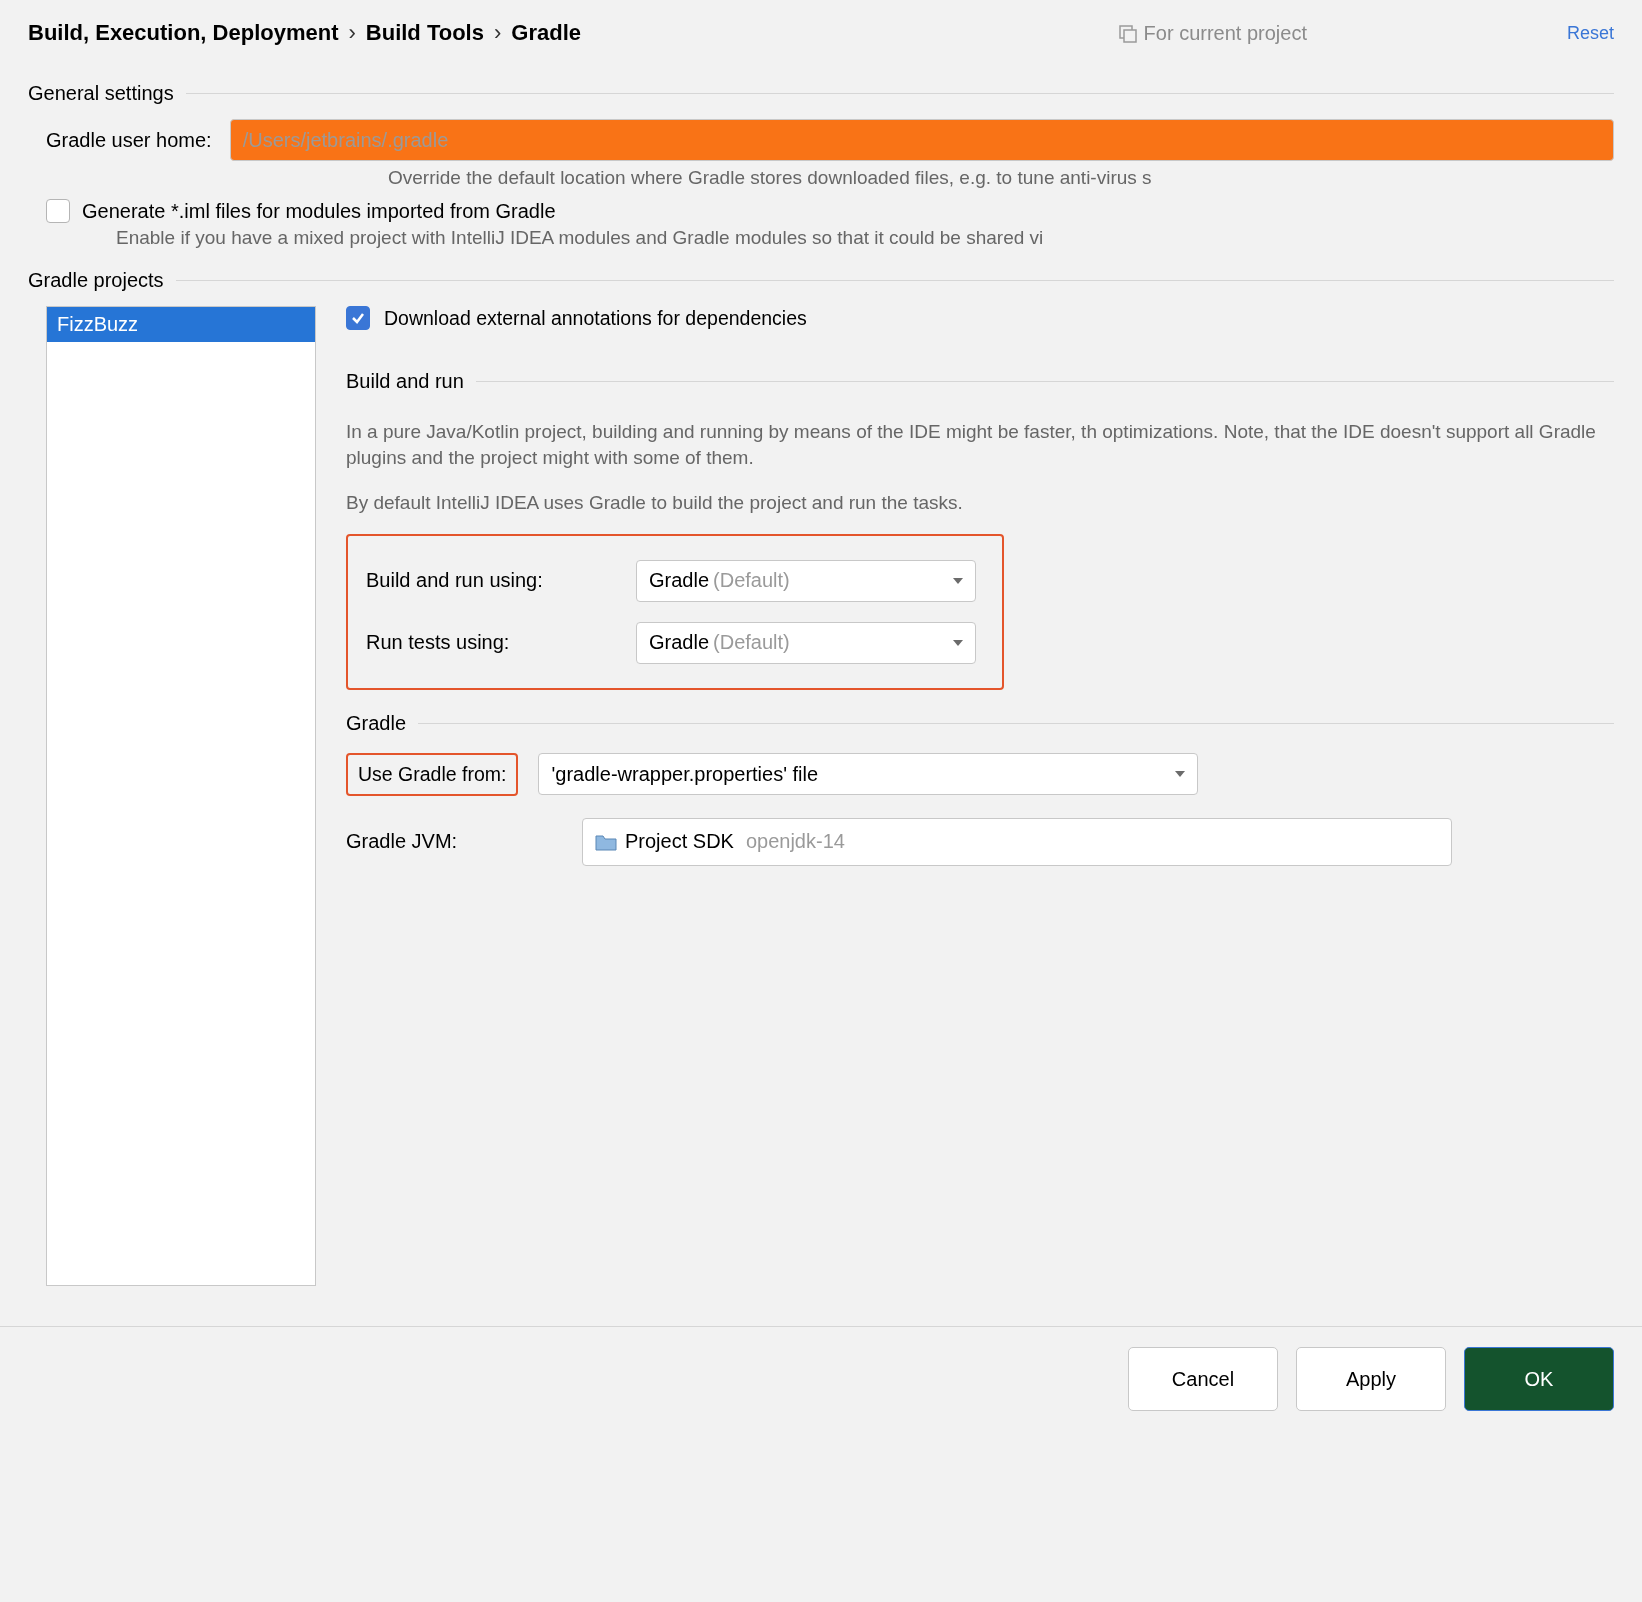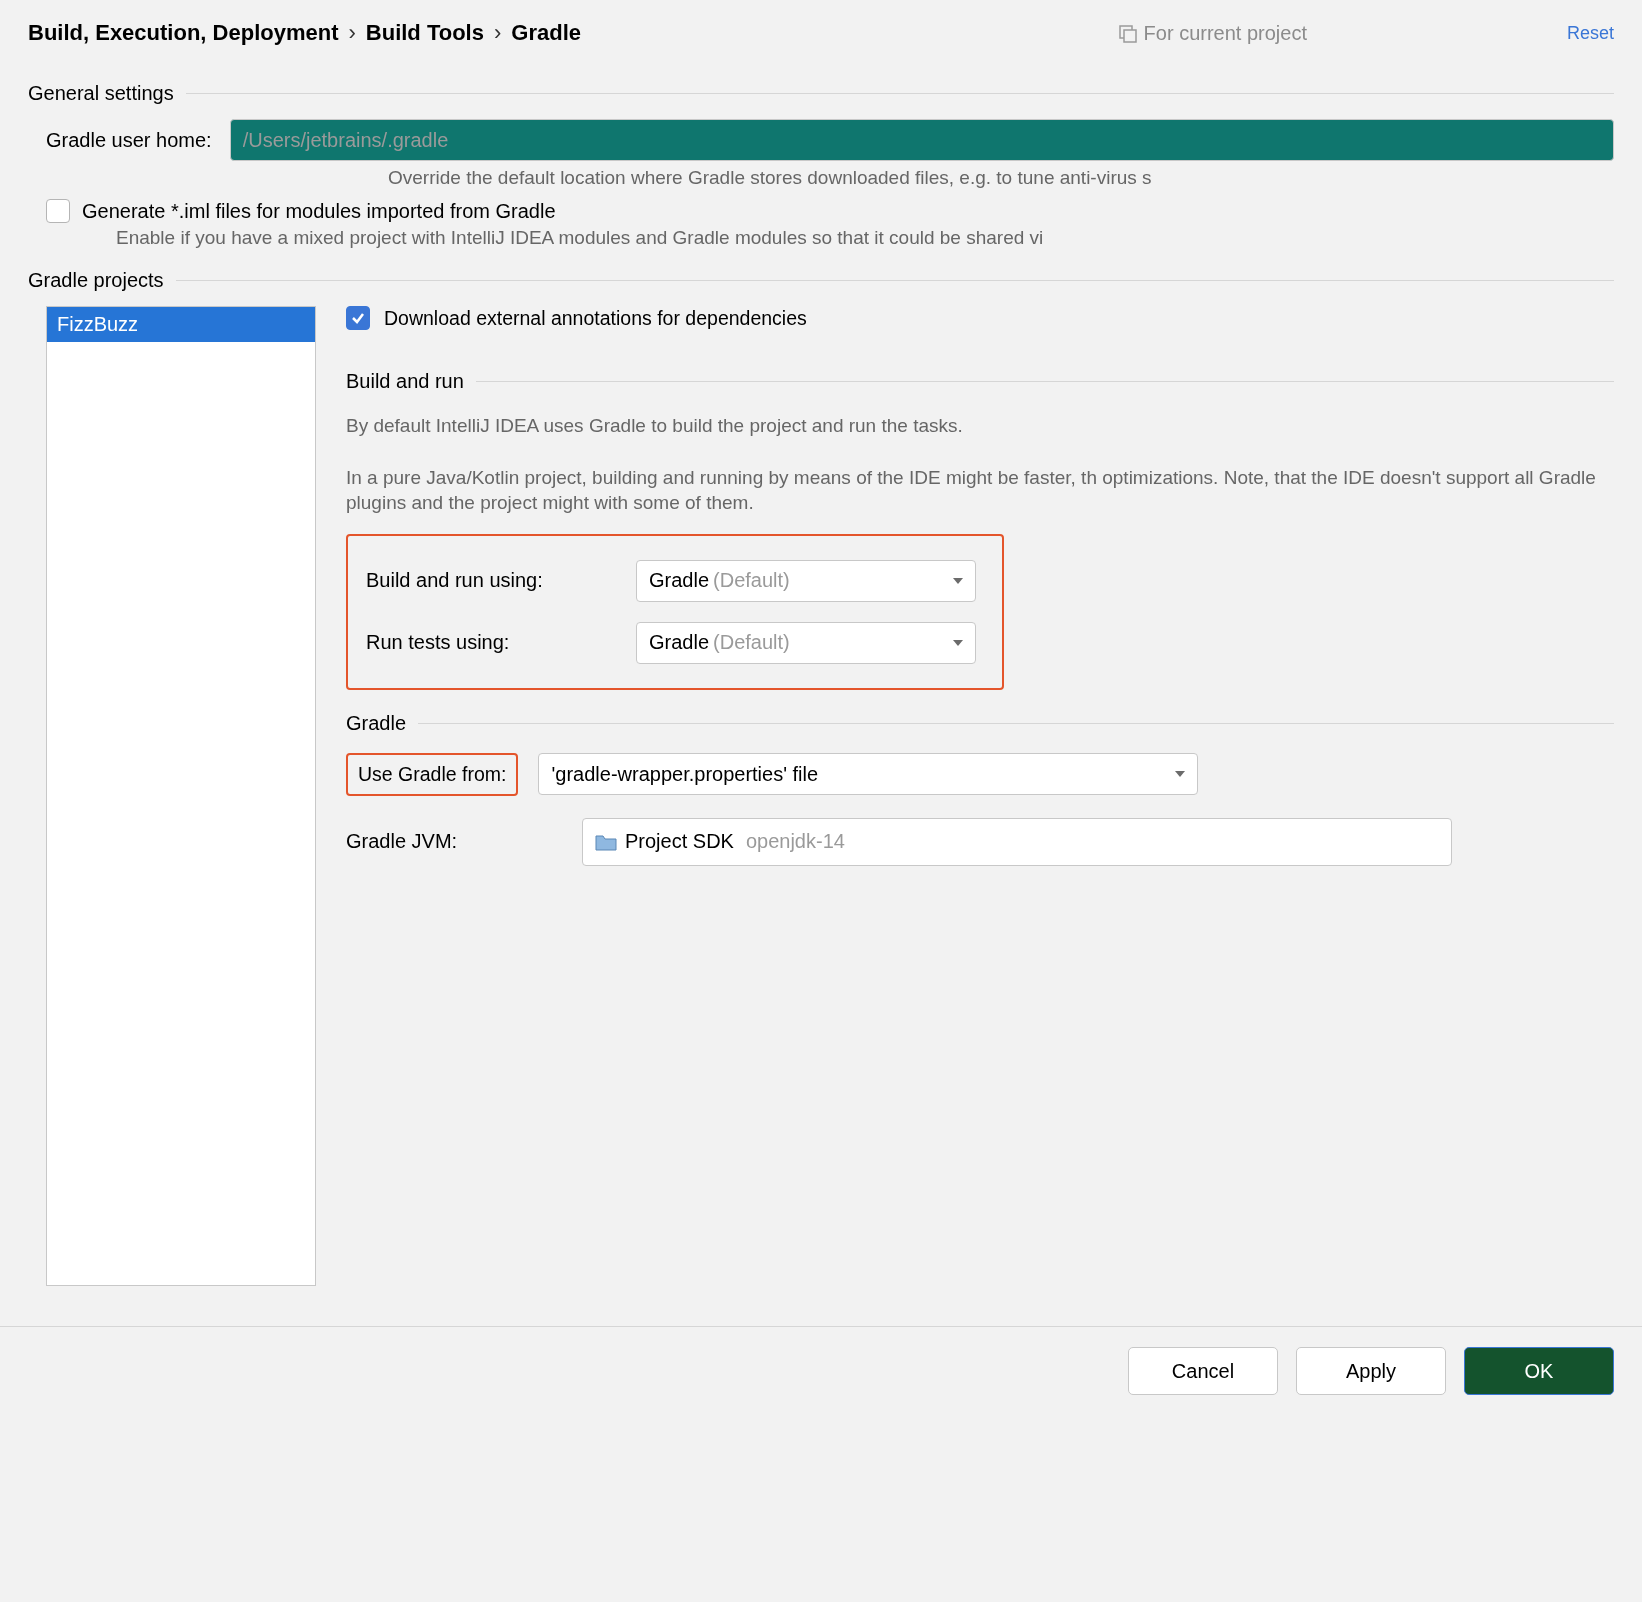--- a/index.html
+++ b/index.html
@@ -43,21 +43,21 @@
     margin: 18px 28px 14px 28px;
     gap: 12px;
     text-align: right;
   }
   .sect .lbl { color: #000; font-size: 20px; }
   .sect .rule { flex: 1; height: 1px; background: #d6d6d6; }
   .gs-row1 { display:flex; align-items:center; margin: 14px 28px 6px 46px; gap: 18px; }
   .gs-row1 label { font-size:20px; }
   .textfield {
     flex: 1; height: 42px;
-    background: #0f766e; border: 1px solid #c8c8c8; border-radius: 4px;
+    background: #f97316; border: 1px solid #c8c8c8; border-radius: 4px;
     padding: 0 12px; font-size: 20px; color:#000;
   }
   .textfield::placeholder { color:#9a9a9a; }
   .hint { margin: 6px 28px 10px 388px; color:#666; font-size:19px; }
   .gs-hint1 { margin-left: 388px; }
 
   .chkline { display:flex; align-items:center; gap:12px; margin: 6px 28px 2px 46px; }
   .chkbox {
     width:24px; height:24px; border:1px solid #b5b5b5; border-radius:4px;
     background:#fff; display:flex; align-items:center; justify-content:center;
@@ -136,21 +136,21 @@
   .jvm-combo .sdkver { color:#9a9a9a; margin-left:4px; }
 
   
   .footer-sep { height:1px; background:#d6d6d6; margin: 0; }
   .footer {
     display:flex; justify-content:flex-end; align-items:center;
     gap:18px;
     padding: 20px 28px;
   }
   .btn {
-    min-width:150px; height:48px;
+    min-width:150px; height:64px;
     border:1px solid #c8c8c8; border-radius:5px;
     background:#fff; font-size:20px;
     display:flex; align-items:center; justify-content:center;
   }
   .btn.primary {
     background:#14532d; border-color:#3a76d6; color:#fff;
   }
 
   .chev svg { display:block; }
 </style>
@@ -212,22 +212,22 @@
           </svg>
       </div>
       <span class="txt">Download external annotations for dependencies</span>
     </div>
 
     
     <div class="sub-sect">
       <span class="lbl">Build and run</span>
       <div class="rule"></div>
     </div>
+    <div class="desc" style="margin-top:26px">In a pure Java/Kotlin project, building and running by means of the IDE might be faster, th optimizations. Note, that the IDE doesn't support all Gradle plugins and the project might with some of them.</div>
     <div class="desc">By default IntelliJ IDEA uses Gradle to build the project and run the tasks.</div>
-    <div class="desc" style="margin-top:26px">In a pure Java/Kotlin project, building and running by means of the IDE might be faster, th optimizations. Note, that the IDE doesn't support all Gradle plugins and the project might with some of them.</div>
 
     <div class="hlbox">
       <div class="field-row">
         <span class="flabel">Build and run using:</span>
         <div class="combo">
           <span>Gradle</span>
           <span class="def">(Default)</span>
           <span class="chev">
             <svg width="14" height="14" viewBox="0 0 14 14">
                 <path d="M2 4 L7 10 L12 4" fill="#6b6b6b"></path>

